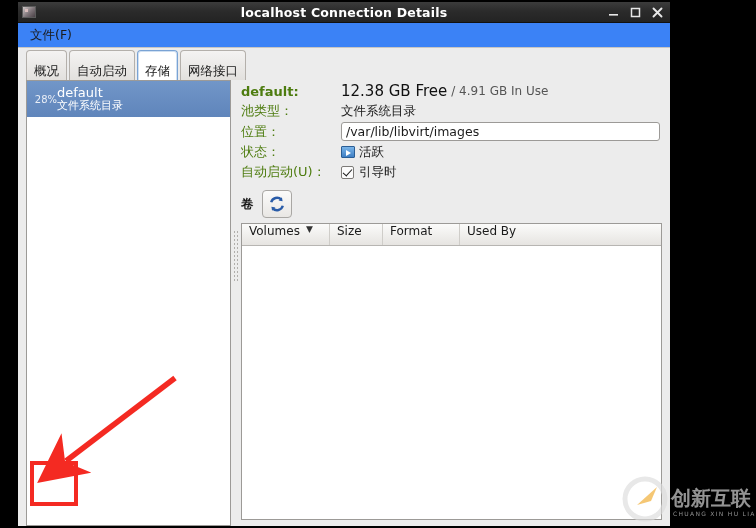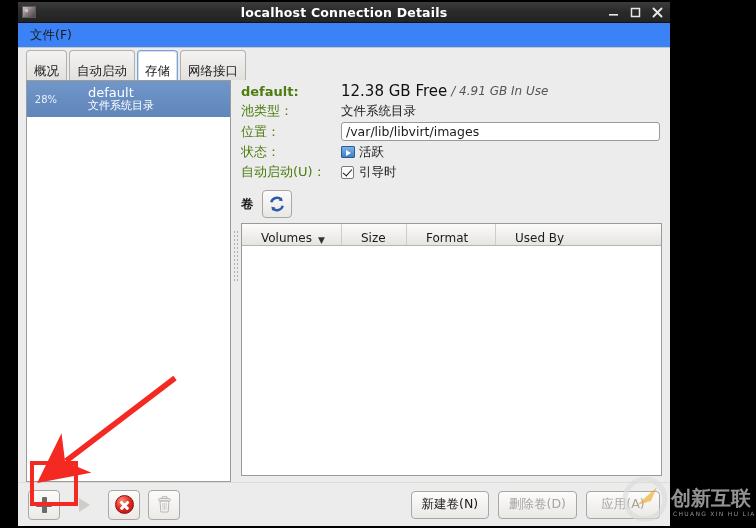--- a/index.html
+++ b/index.html
@@ -153,21 +153,21 @@
     background: linear-gradient(to bottom, #7196c8, #5f85bb);
     color: #ffffff;
   }
   .pool-usage {
     font-size: 10px;
     width: 24px;
     text-align: right;
     color: #e9eef6;
     flex: 0 0 24px;
   }
-  .pool-text { line-height: 1.12; margin-left: 31px; }
+  .pool-text { line-height: 1.12; }
   .pool-name { font-size: 13px; }
   .pool-type { font-size: 11px; }
 
   #splitter {
     flex: 0 0 10px;
     position: relative;
   }
   #splitter-dots {
     position: absolute;
     left: 2px;
@@ -195,21 +195,21 @@
     padding-right: 2px;
   }
   .f-label {
     font-size: 13px;
     color: #4d7c0f;
     white-space: nowrap;
   }
   .f-label.bold { font-weight: bold; }
   .f-value { font-size: 12.5px; display: flex; align-items: center; }
   .cap-free { font-size: 15px; color: #101010; }
-  .cap-used { font-size: 12px; font-style: italic; color: #555; margin-left: 4px; }
+  .cap-used { font-size: 12px; color: #555; margin-left: 4px; }
   .path-field {
     width: 100%;
     background: #ffffff;
     border: 1px solid #9c9a97;
     border-radius: 3px;
     font-size: 12.5px;
     padding: 2px 4px;
     box-sizing: border-box;
     color: #1b1b1b;
     font-family: "DejaVu Sans", "Liberation Sans", sans-serif;
@@ -284,27 +284,26 @@
   .vt-head {
     display: flex;
     height: 21px;
     background: linear-gradient(to bottom, #fbfbfa, #e6e4e1);
     border-bottom: 1px solid #b7b5b2;
     flex: 0 0 21px;
   }
   .vt-th {
     font-size: 12px;
     display: flex;
-    align-items: flex-end;
+    align-items: flex-start;
     padding: 0 7px;
     border-right: 1px solid #cfcdc9;
     box-sizing: border-box;
     color: #1b1b1b;
     cursor: default;
-    margin-left: 12px;
   }
   .vt-th:last-child { border-right: none; flex: 1 1 auto; }
   .vt-body { flex: 1 1 auto; background: #ffffff; }
   .caret { margin-left: 6px; font-size: 9px; color: #333; }
 
   
   #bottombar {
     flex: 0 0 44px;
     background: #ececec;
     display: flex;
@@ -522,47 +521,20 @@
           <div class="vt-th" style="width:53px;flex:0 0 53px;">Size</div>
           <div class="vt-th" style="width:77px;flex:0 0 77px;">Format</div>
           <div class="vt-th">Used By</div>
         </div>
         <div class="vt-body"></div>
       </div>
 
     </div>
   </div>
 
-  <div id="bottombar">
-    <div class="tool-btn">
-      <span class="plus-glyph"></span>
-    </div>
-    <div class="tool-btn flat">
-      <span class="play-glyph"></span>
-    </div>
-    <div class="tool-btn">
-      <span class="stop-glyph"></span>
-    </div>
-    <div class="tool-btn">
-      <span class="trash-glyph">
-        <svg width="15" height="17" viewBox="0 0 15 17">
-          <rect x="5" y="0.7" width="5" height="2" rx="0.8" fill="none" stroke="#b7b5b2" stroke-width="1.1"></rect>
-          <rect x="1.6" y="2.6" width="11.8" height="2.3" rx="1" fill="#f2f1ef" stroke="#b7b5b2" stroke-width="1"></rect>
-          <path d="M3 5.2 L3.9 16 L11.1 16 L12 5.2 Z" fill="#f6f5f3" stroke="#b7b5b2" stroke-width="1"></path>
-          <path d="M5.7 7 L6 14 M7.5 7 L7.5 14 M9.3 7 L9 14" stroke="#c9c7c4" stroke-width="0.9"></path>
-        </svg>
-      </span>
-    </div>
-
-    <div id="btn-right">
-      <div class="act-btn">新建卷(N)</div>
-      <div class="act-btn disabled">删除卷(D)</div>
-      <div class="act-btn disabled">应用(A)</div>
-    </div>
-  </div>
 
   <svg id="watermark" viewBox="0 0 150 48">
     <g opacity="0.72">
       <circle cx="24" cy="24" r="20" fill="none" stroke="#dcdcdc" stroke-width="5"></circle>
       <path d="M36 12 L16 30 L30 26 Z" fill="#f0a92a"></path>
       <text x="50" y="30" font-family="DejaVu Sans, sans-serif" font-size="20" font-weight="bold" fill="#e4e4e4">创新互联</text>
       <text x="52" y="41" font-family="DejaVu Sans, sans-serif" font-size="6" letter-spacing="1.3" fill="#dadada">CHUANG XIN HU LIAN</text>
     </g>
   </svg>
 

